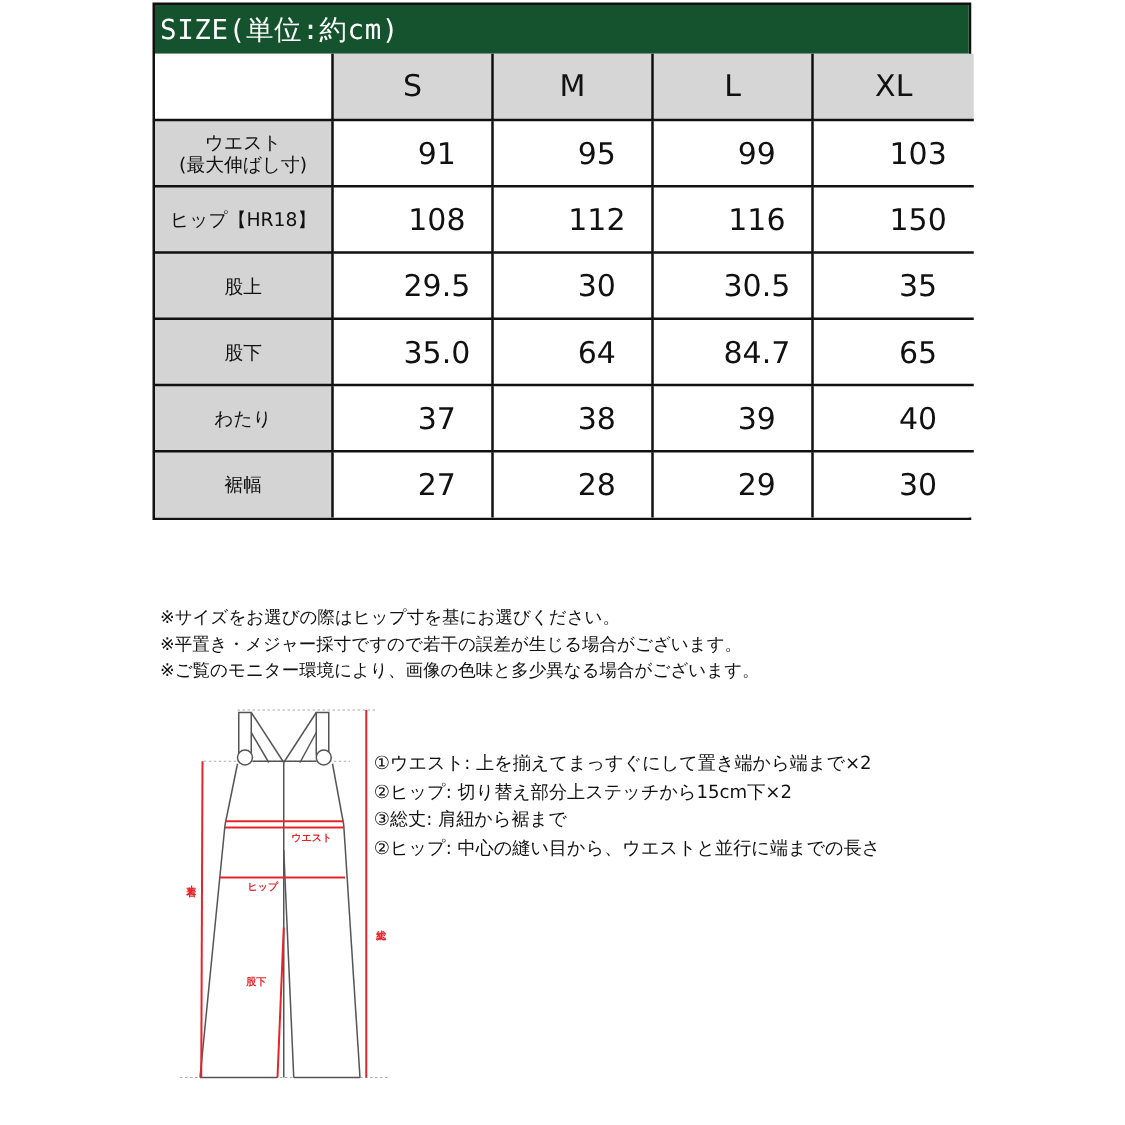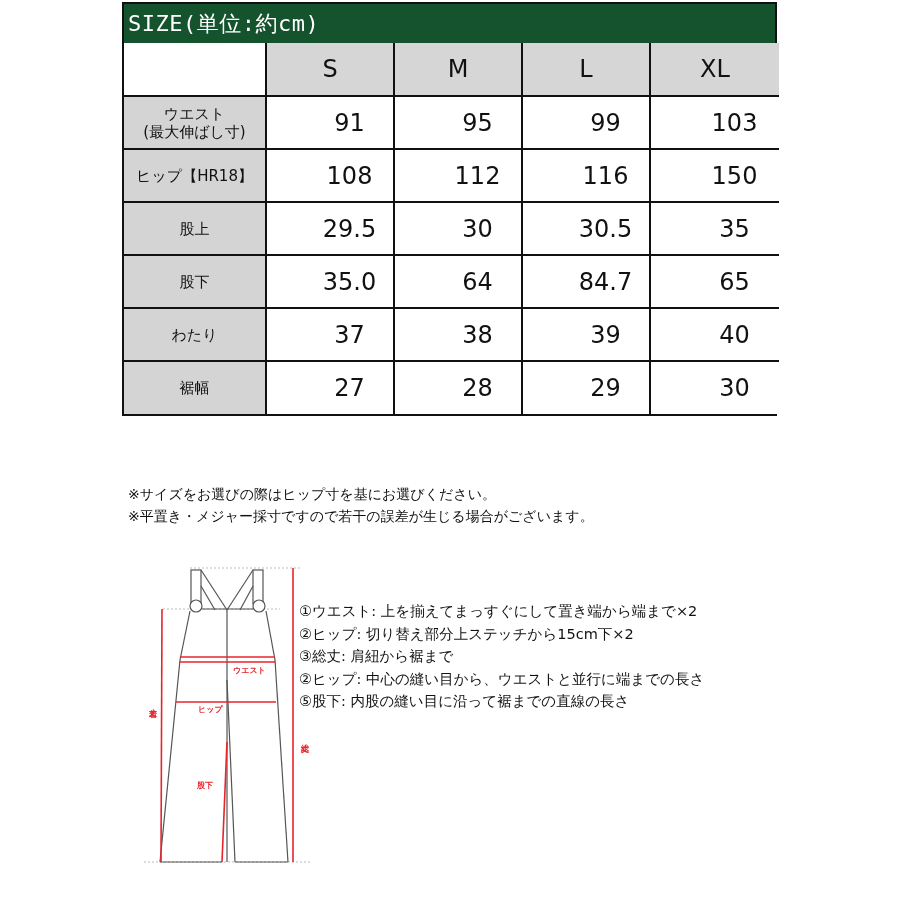--- a/index.html
+++ b/index.html
@@ -99,20 +99,21 @@
       <td class="val">29</td>
       <td class="val">30</td>
     </tr>
   </tbody>
     </table>
 </div>
 
 <div class="notes">
   <div>※サイズをお選びの際はヒップ寸を基にお選びください。</div>
   <div>※平置き・メジャー採寸ですので若干の誤差が生じる場合がございます。</div>
+  <div>※ご覧のモニター環境により、画像の色味と多少異なる場合がございます。</div>
 </div>
 
 <div class="diagram">
   <svg width="200" height="320" viewBox="0 0 200 320">
 
     <line x1="60" y1="8" x2="172" y2="8" stroke="#aaa" stroke-width="0.8" stroke-dasharray="2,2"></line>
     <line x1="33" y1="49" x2="150" y2="49" stroke="#aaa" stroke-width="0.8" stroke-dasharray="2,2"></line>
     <line x1="14" y1="302" x2="182" y2="302" stroke="#aaa" stroke-width="0.8" stroke-dasharray="2,2"></line>
 
     <g fill="none" stroke="#555" stroke-width="1.2">
@@ -151,14 +152,13 @@
   <span class="lbl" style="left:67px; top:220px;">股下</span>
   <span class="lbl vlbl" style="left:16px; top:142px;">着丈</span>
   <span class="lbl vlbl" style="left:168px; top:178px;">総丈</span>
 </div>
 
 <div class="legend">
   <div>①ウエスト: 上を揃えてまっすぐにして置き端から端まで×2</div>
   <div>②ヒップ: 切り替え部分上ステッチから15cm下×2</div>
   <div>③総丈: 肩紐から裾まで</div>
   <div>②ヒップ: 中心の縫い目から、ウエストと並行に端までの長さ</div>
-  <div>⑤股下: 内股の縫い目に沿って裾までの直線の長さ</div>
 </div>
 
 </body></html>

